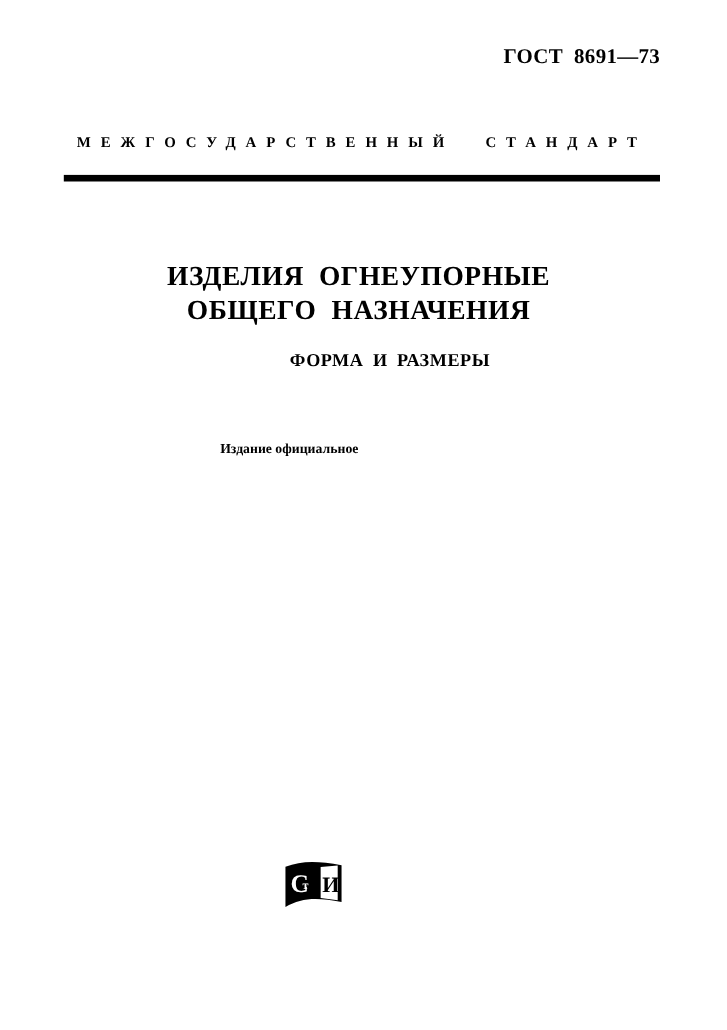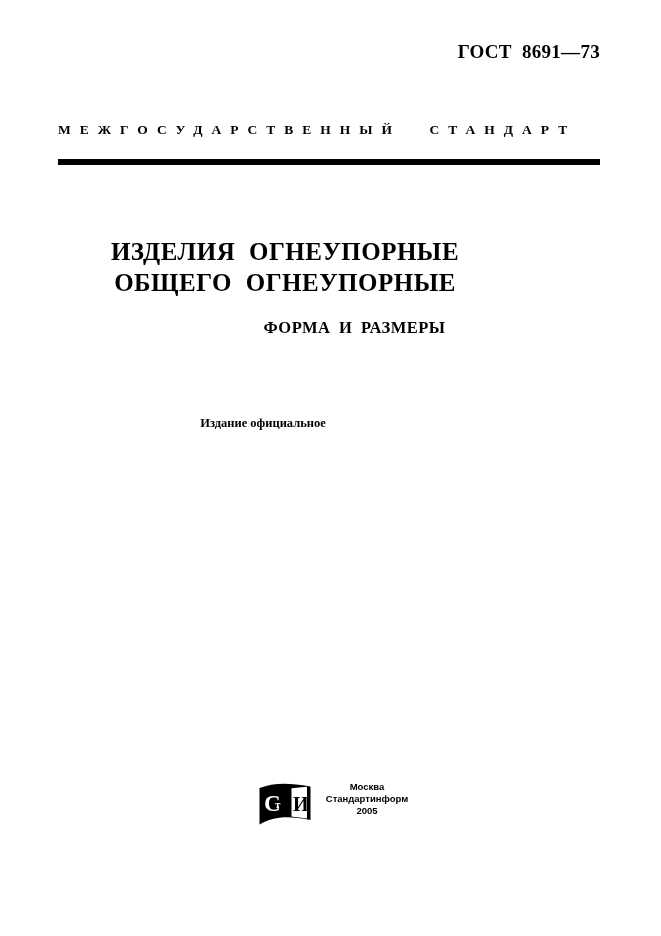--- a/index.html
+++ b/index.html
@@ -30,21 +30,21 @@
     word-spacing: 5px;
     white-space: nowrap;
   }
 
   
   .banner-label {
     position: absolute;
     top: 121px;
     left: 58px;
     width: 542px;
-    text-align: left;
+    text-align: center;
     font-weight: bold;
     font-size: 13.5px;
     line-height: 18px;
     letter-spacing: 9px;
     word-spacing: 16px;
     white-space: nowrap;
   }
   .rule-thick {
     position: absolute;
     top: 159px;
@@ -59,20 +59,21 @@
     position: absolute;
     top: 236px;
     left: 0;
     width: 570px;
     text-align: center;
     font-weight: bold;
     font-size: 25px;
     line-height: 31px;
     letter-spacing: 0.5px;
     word-spacing: 7px;
+    padding-left: 41px;
   }
   .doc-subtitle {
     position: absolute;
     top: 318px;
     left: 0;
     width: 661px;
     text-align: center;
     font-weight: bold;
     font-size: 16.5px;
     letter-spacing: 0.5px;
@@ -82,21 +83,20 @@
 
   
   .edition-note {
     position: absolute;
     top: 401px;
     left: 0;
     width: 526px;
     text-align: center;
     font-weight: bold;
     font-size: 12.5px;
-    margin-top: 15px;
   }
 
   
   .footer-logo {
     position: absolute;
     left: 258px;
     top: 780px;
     width: 54px;
     height: 46px;
   }
@@ -119,34 +119,29 @@
 
   <div class="doc-number">
     <div>ГОСТ 8691—73</div>
   </div>
 
   <div class="banner-label">МЕЖГОСУДАРСТВЕННЫЙ СТАНДАРТ</div>
   <div class="rule-thick"></div>
 
   <div class="doc-title">
     <div>ИЗДЕЛИЯ ОГНЕУПОРНЫЕ</div>
-    <div>ОБЩЕГО ОГНЕУПОРНЫЕ</div>
+    <div>ОБЩЕГО НАЗНАЧЕНИЯ</div>
   </div>
 
   <div class="doc-subtitle">ФОРМА И РАЗМЕРЫ</div>
 
   <div class="edition-note">Издание официальное</div>
 
   <svg class="footer-logo" viewBox="0 0 54 46" xmlns="http://www.w3.org/2000/svg">
     <path d="M1.5,8 C16,2.5 30,2.5 52.5,6.5 L52.5,40 C30,35.5 16,36 1.5,44.5 Z" fill="#000000"></path>
     <path d="M33.5,8.2 L49,6.8 L49,38.4 L33.5,36.4 Z" fill="#ffffff"></path>
     <text x="6" y="31" font-size="23" font-weight="bold" fill="#ffffff" font-family="Liberation Serif, serif">С</text>
     <text x="17" y="28" font-size="11" font-weight="bold" fill="#ffffff" font-family="Liberation Serif, serif">т</text>
     <text x="35" y="30.5" font-size="20" font-weight="bold" fill="#000000" font-family="Liberation Serif, serif">И</text>
   </svg>
 
-  <div class="imprint">
-    <div>Москва</div>
-    <div>Стандартинформ</div>
-    <div>2005</div>
-  </div>
 
 </div>
 
 </body></html>

